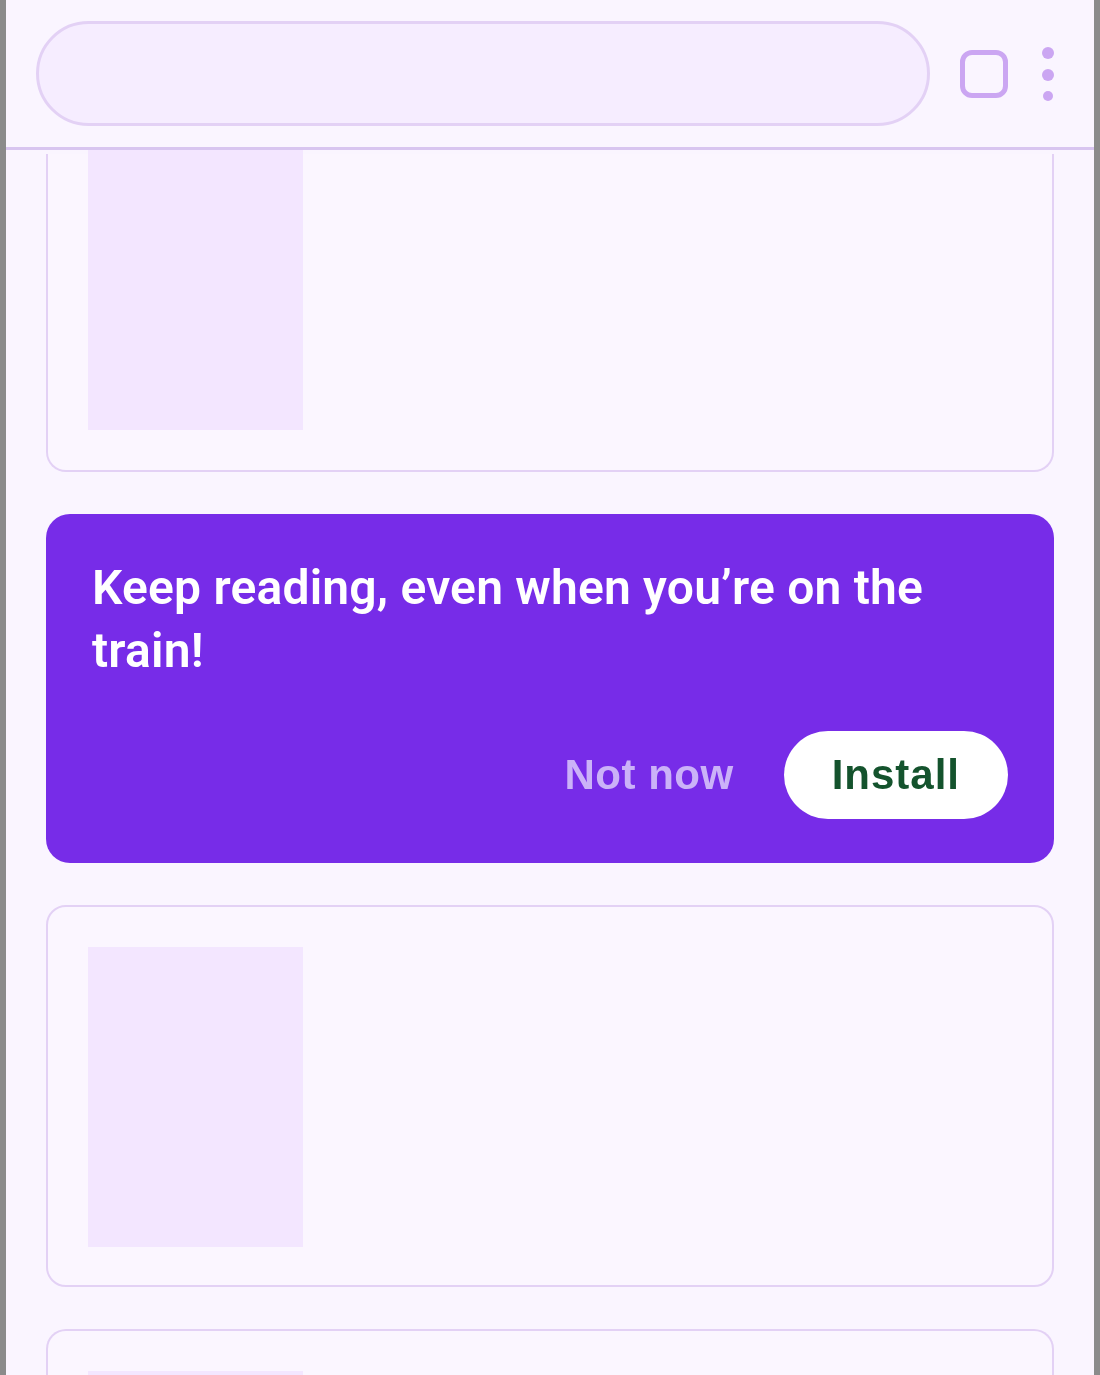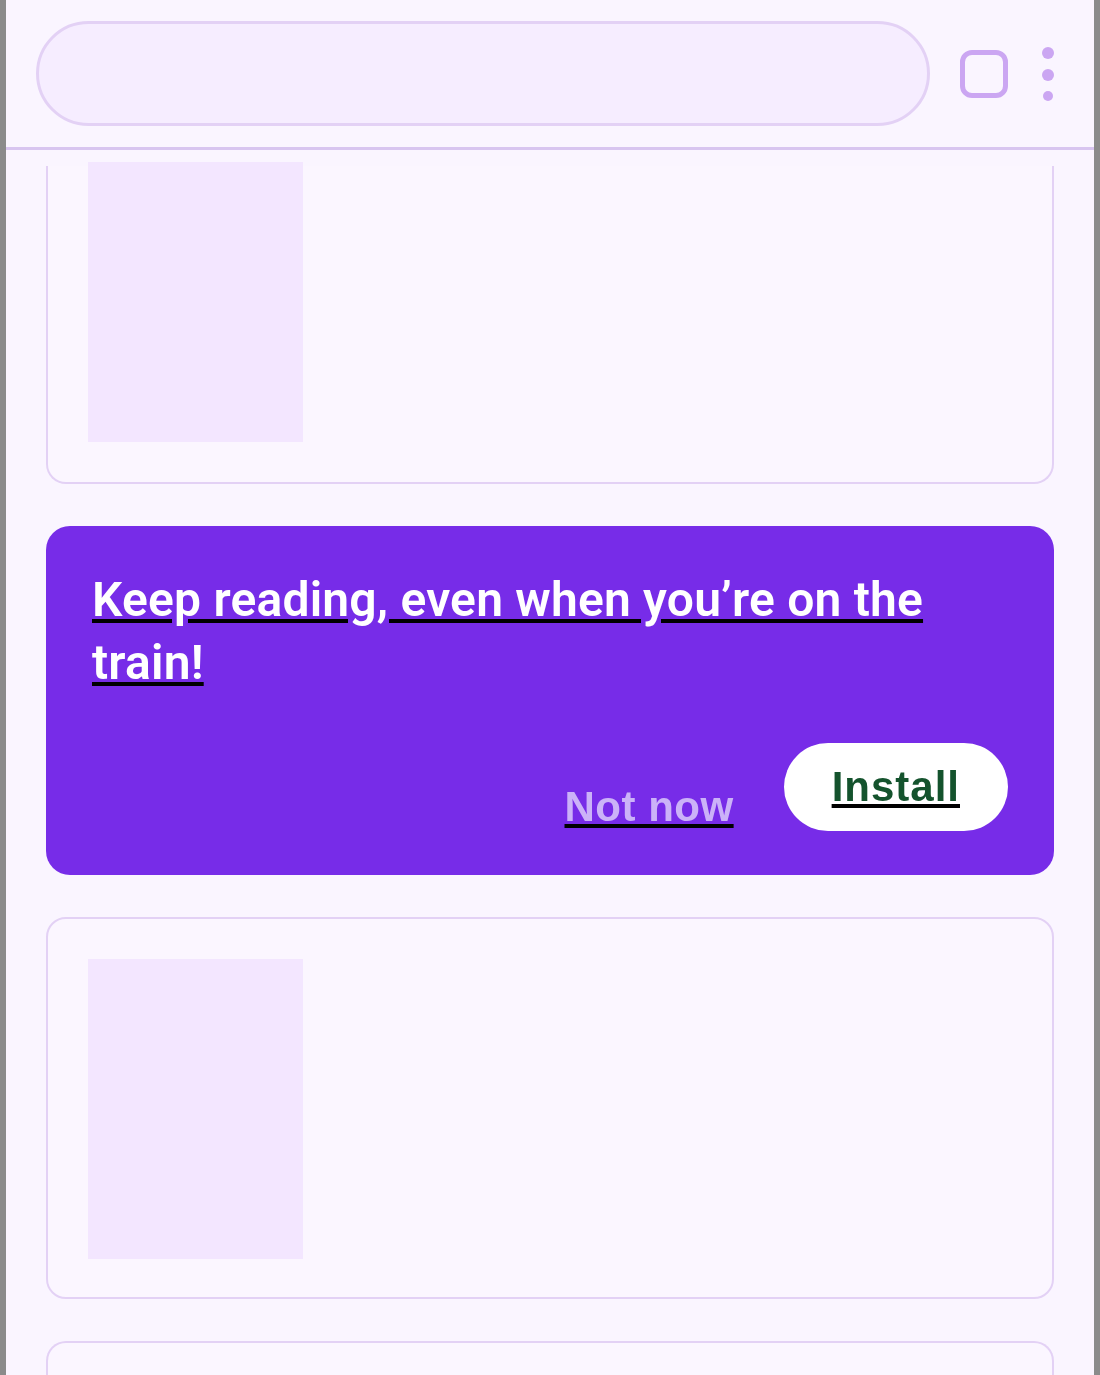--- a/index.html
+++ b/index.html
@@ -46,24 +46,23 @@
     flex-shrink: 0;
     margin-right: 6px;
   }
   .dots span {
     width: 12px; height: 12px; border-radius: 50%;
     background: #cba6f2;
   }
   .dots span:last-child { width: 10px; height: 10px; }
   .content {
     flex: 1;
-    padding: 16px 40px;
+    padding: 4px 40px;
     overflow: hidden;
     position: relative;
-    text-decoration: underline;
   }
   .card {
     border: 2px solid #e3d1f5;
     border-radius: 20px;
     background: #fbf6ff;
     margin-top: 42px;
     padding: 40px;
   }
   .card.top-cut {
     margin-top: 0;
@@ -99,21 +98,21 @@
   .banner-text {
     color: #ffffff;
     font-size: 48px;
     font-weight: 600;
     line-height: 1.32;
     letter-spacing: 0.2px;
   }
   .banner-actions {
     display: flex;
     justify-content: flex-end;
-    align-items: flex-end;
+    align-items: center;
     gap: 50px;
     margin-top: 48px;
   }
   .btn-ghost {
     color: #cbb2f8;
     font-size: 42px;
     font-weight: 600;
     letter-spacing: 0.5px;
     background: transparent;
     border: none;

